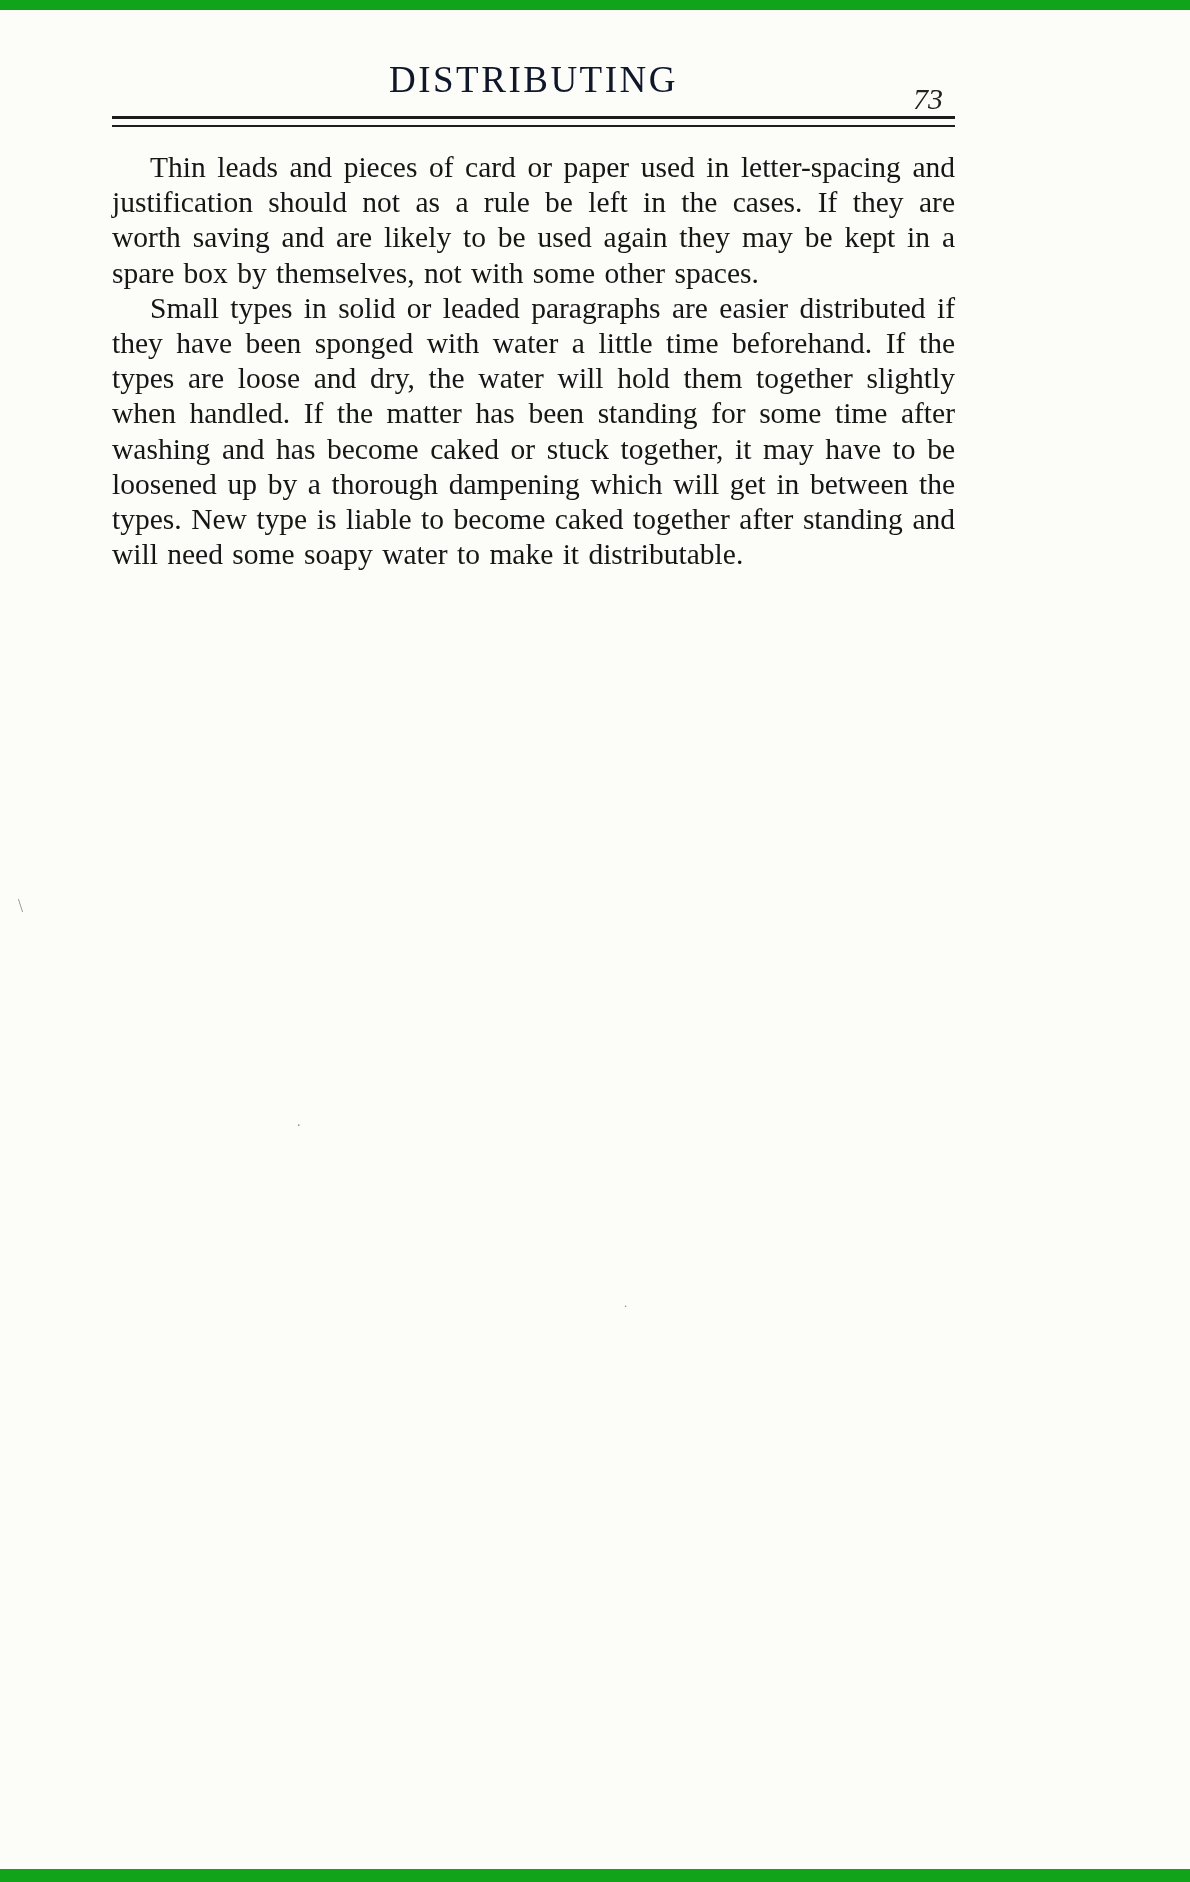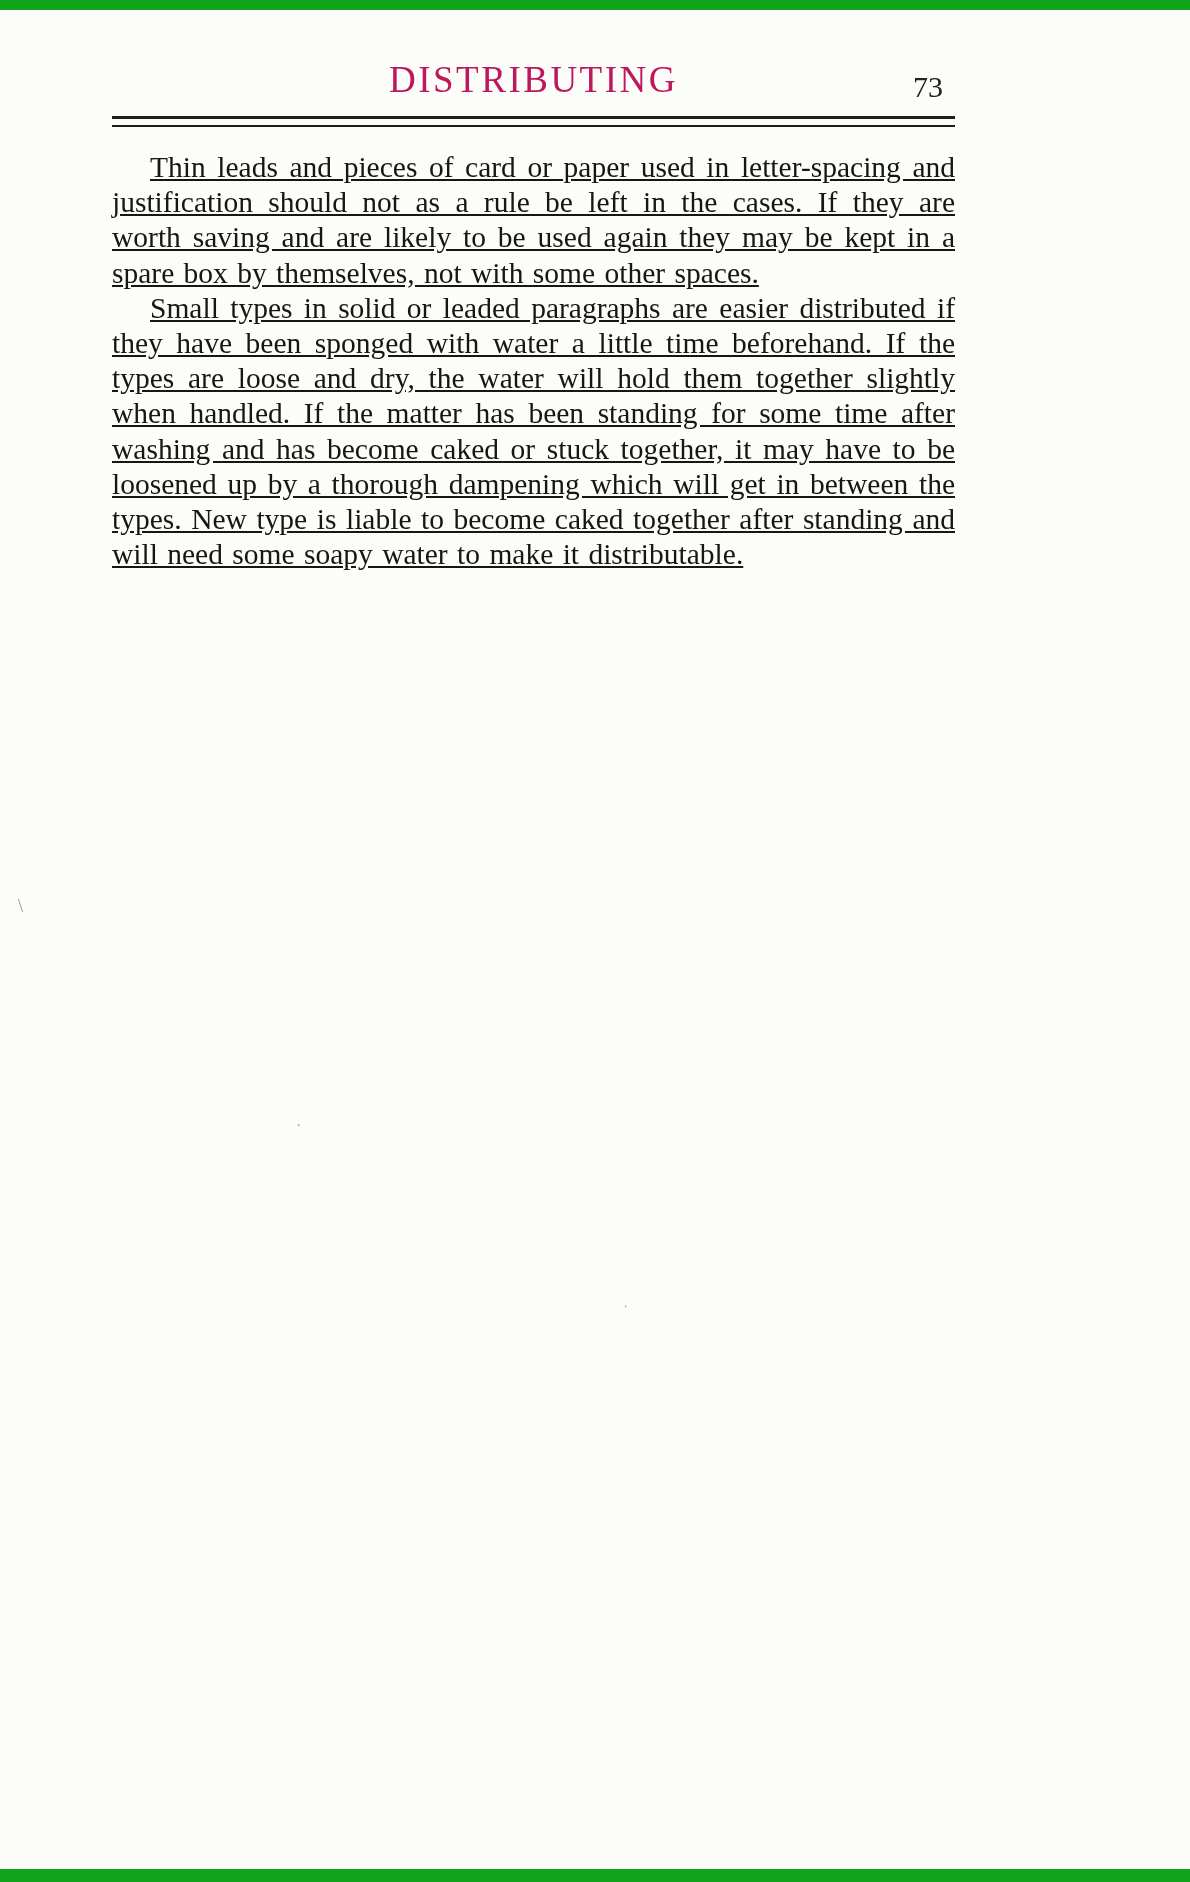--- a/index.html
+++ b/index.html
@@ -32,28 +32,29 @@
     width: 843px;
     height: 48px;
   }
   .running-head .title {
     position: absolute;
     left: 0;
     right: 0;
     text-align: center;
     font-size: 37px;
     letter-spacing: 2.5px;
-    color: #be185d;
+    color: #0f172a;
   }
   .running-head .pagenum {
     position: absolute;
     right: 12px;
-    top: 12px;
+    top: 24px;
     font-size: 30px;
     color: #222;
+    font-style: italic;
   }
   .header-rule {
     position: absolute;
     top: 116px;
     left: 112px;
     width: 843px;
     height: 6px;
     border-top: 3px solid #1d1d1d;
     border-bottom: 2px solid #1d1d1d;
   }
@@ -66,21 +67,20 @@
   .body-text p {
     margin: 0;
     font-size: 29.5px;
     line-height: 35.2px;
     text-align: justify;
     color: #161616;
     word-spacing: 2px;
   }
   .body-text p.indent {
     text-indent: 38px;
-    text-decoration: underline;
   }
   .speckle {
     position: absolute;
     color: #555;
     font-size: 18px;
     opacity: 0.65;
     pointer-events: none;
   }
   .speckle.s1 { left: 18px;  top: 896px; }
   .speckle.s2 { left: 297px; top: 1114px; font-size: 14px; }

